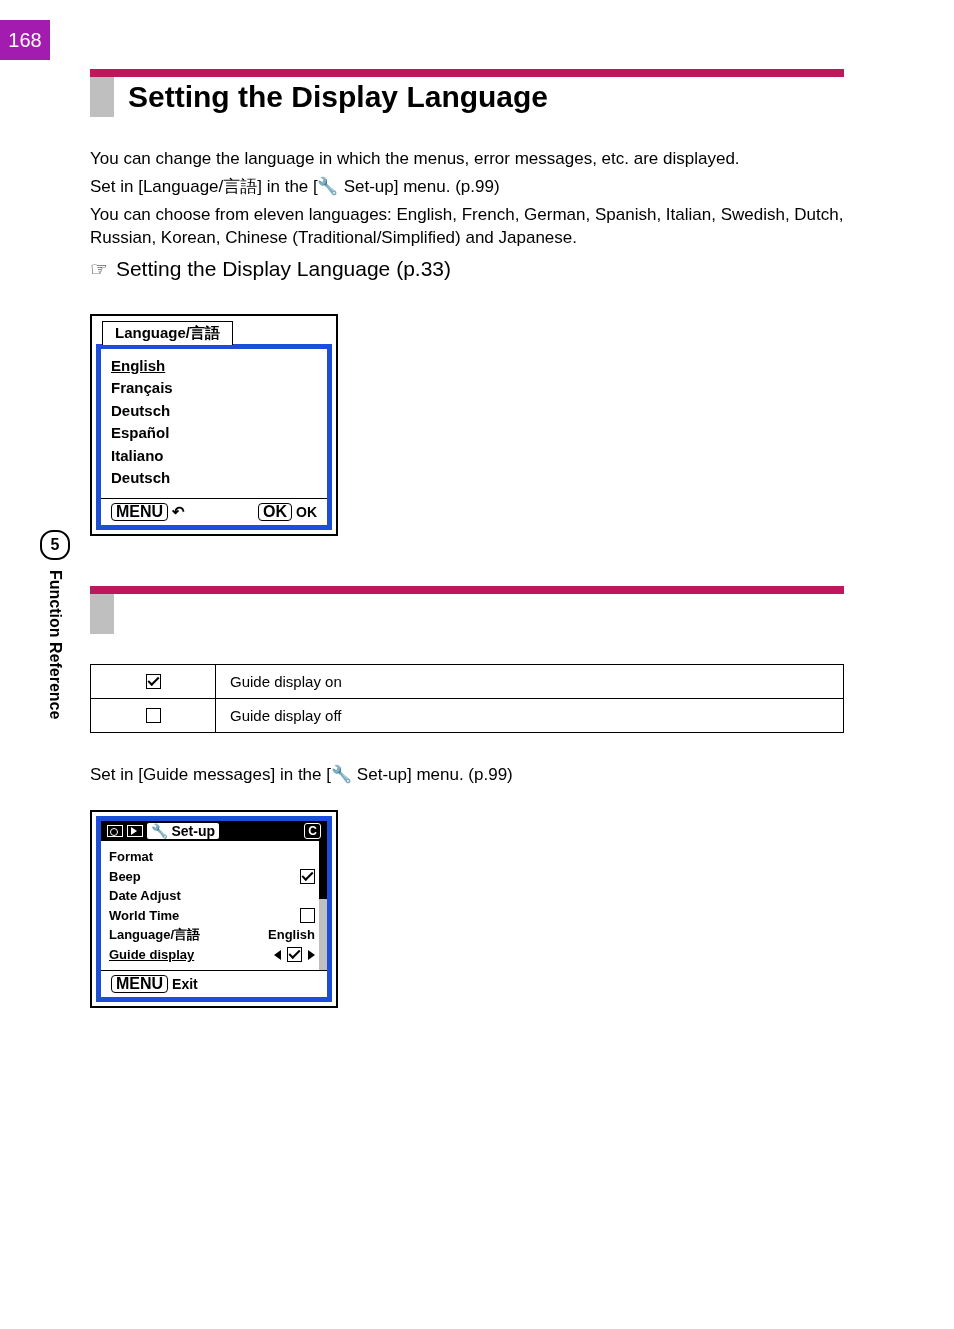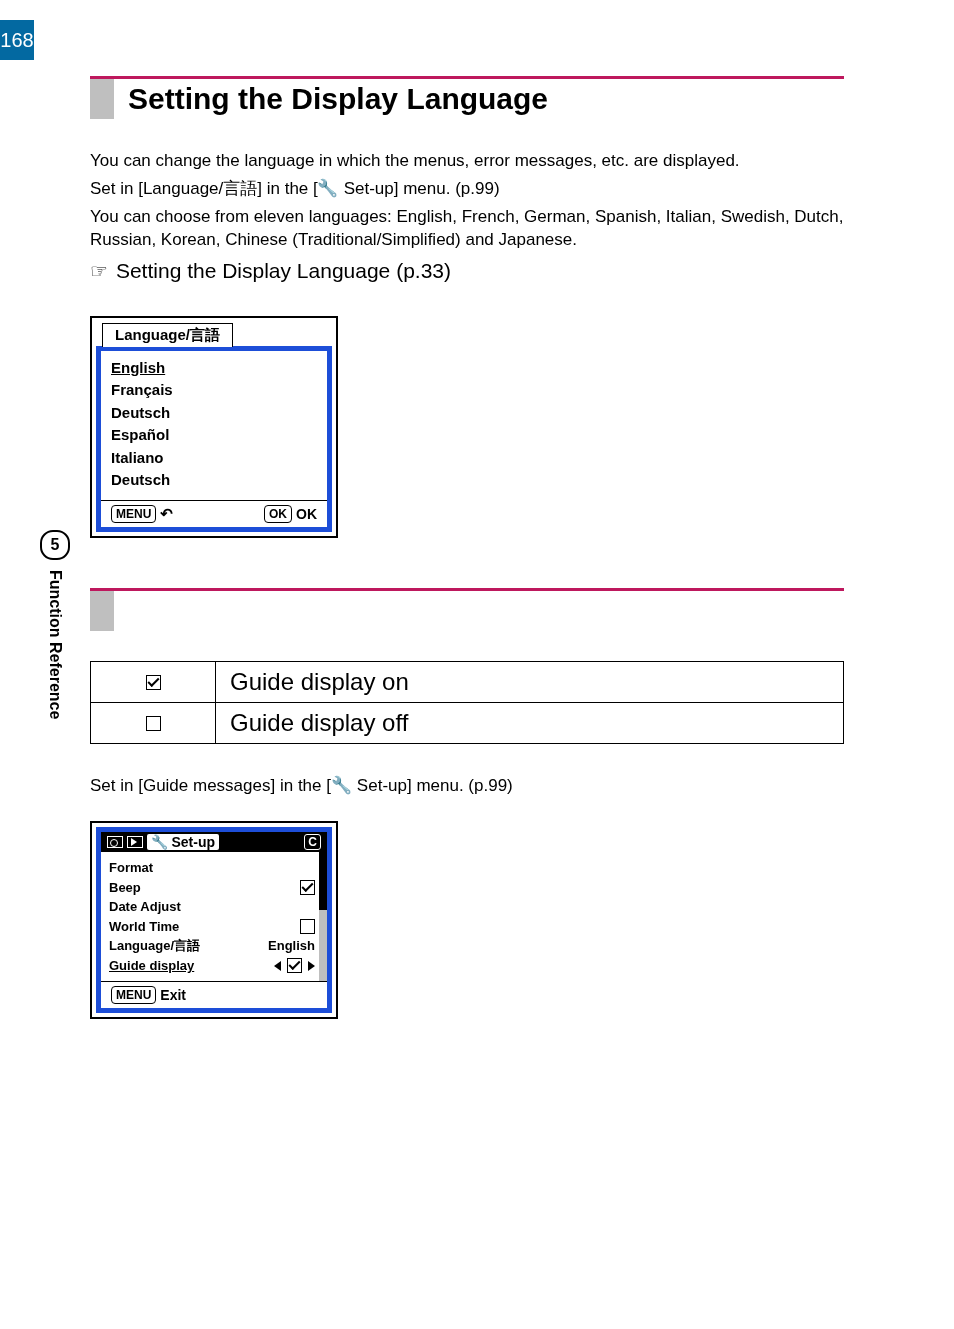--- a/index.html
+++ b/index.html
@@ -12,23 +12,23 @@
   }
   .page {
     position: relative;
     width: 954px;
     min-height: 1329px;
   }
   .page-number-tab {
     position: absolute;
     left: 0;
     top: 20px;
-    width: 34px;
+    width: 50px;
     height: 40px;
-    background: #0369a1;
+    background: #a21caf;
     color: #fff;
     font-size: 20px;
     display: flex;
     align-items: center;
     justify-content: center;
   }
   .side-tab {
     position: absolute;
     left: 40px;
     top: 530px;
@@ -53,23 +53,23 @@
     writing-mode: vertical-rl;
     font-weight: bold;
     font-size: 16px;
   }
   .content {
     margin-left: 90px;
     margin-right: 110px;
     padding-top: 60px;
   }
   .section-heading {
-    border-top: 3px solid #be185d;
+    border-top: 8px solid #be185d;
     padding-top: 0;
-    margin-top: 16px;
+    margin-top: 9px;
     margin-bottom: 30px;
     display: flex;
     align-items: flex-start;
   }
   .section-heading .heading-bar {
     width: 24px;
     height: 40px;
     background: #bfbfbf;
     margin-right: 14px;
     flex-shrink: 0;
@@ -140,21 +140,21 @@
     justify-content: space-between;
     align-items: center;
     padding: 4px 10px;
     font-size: 14px;
     font-weight: bold;
   }
   .btn-box {
     border: 1.5px solid #000;
     border-radius: 4px;
     padding: 0 4px;
-    font-size: 12px;
+    font-size: 16px;
     display: inline-flex;
     align-items: center;
     height: 16px;
   }
   .btn-group {
     display: inline-flex;
     align-items: center;
     gap: 4px;
   }
   .return-arrow {
@@ -162,21 +162,21 @@
   }
   .guide-table {
     width: 100%;
     border-collapse: collapse;
     margin-top: 24px;
     margin-bottom: 30px;
   }
   .guide-table td {
     border: 1px solid #000;
     padding: 6px 14px;
-    font-size: 24px;
+    font-size: 15px;
   }
   .guide-table td.icon-cell {
     width: 96px;
     text-align: center;
     font-size: 18px;
   }
   .lcd-setup-header {
     display: flex;
     justify-content: space-between;
     align-items: center;

